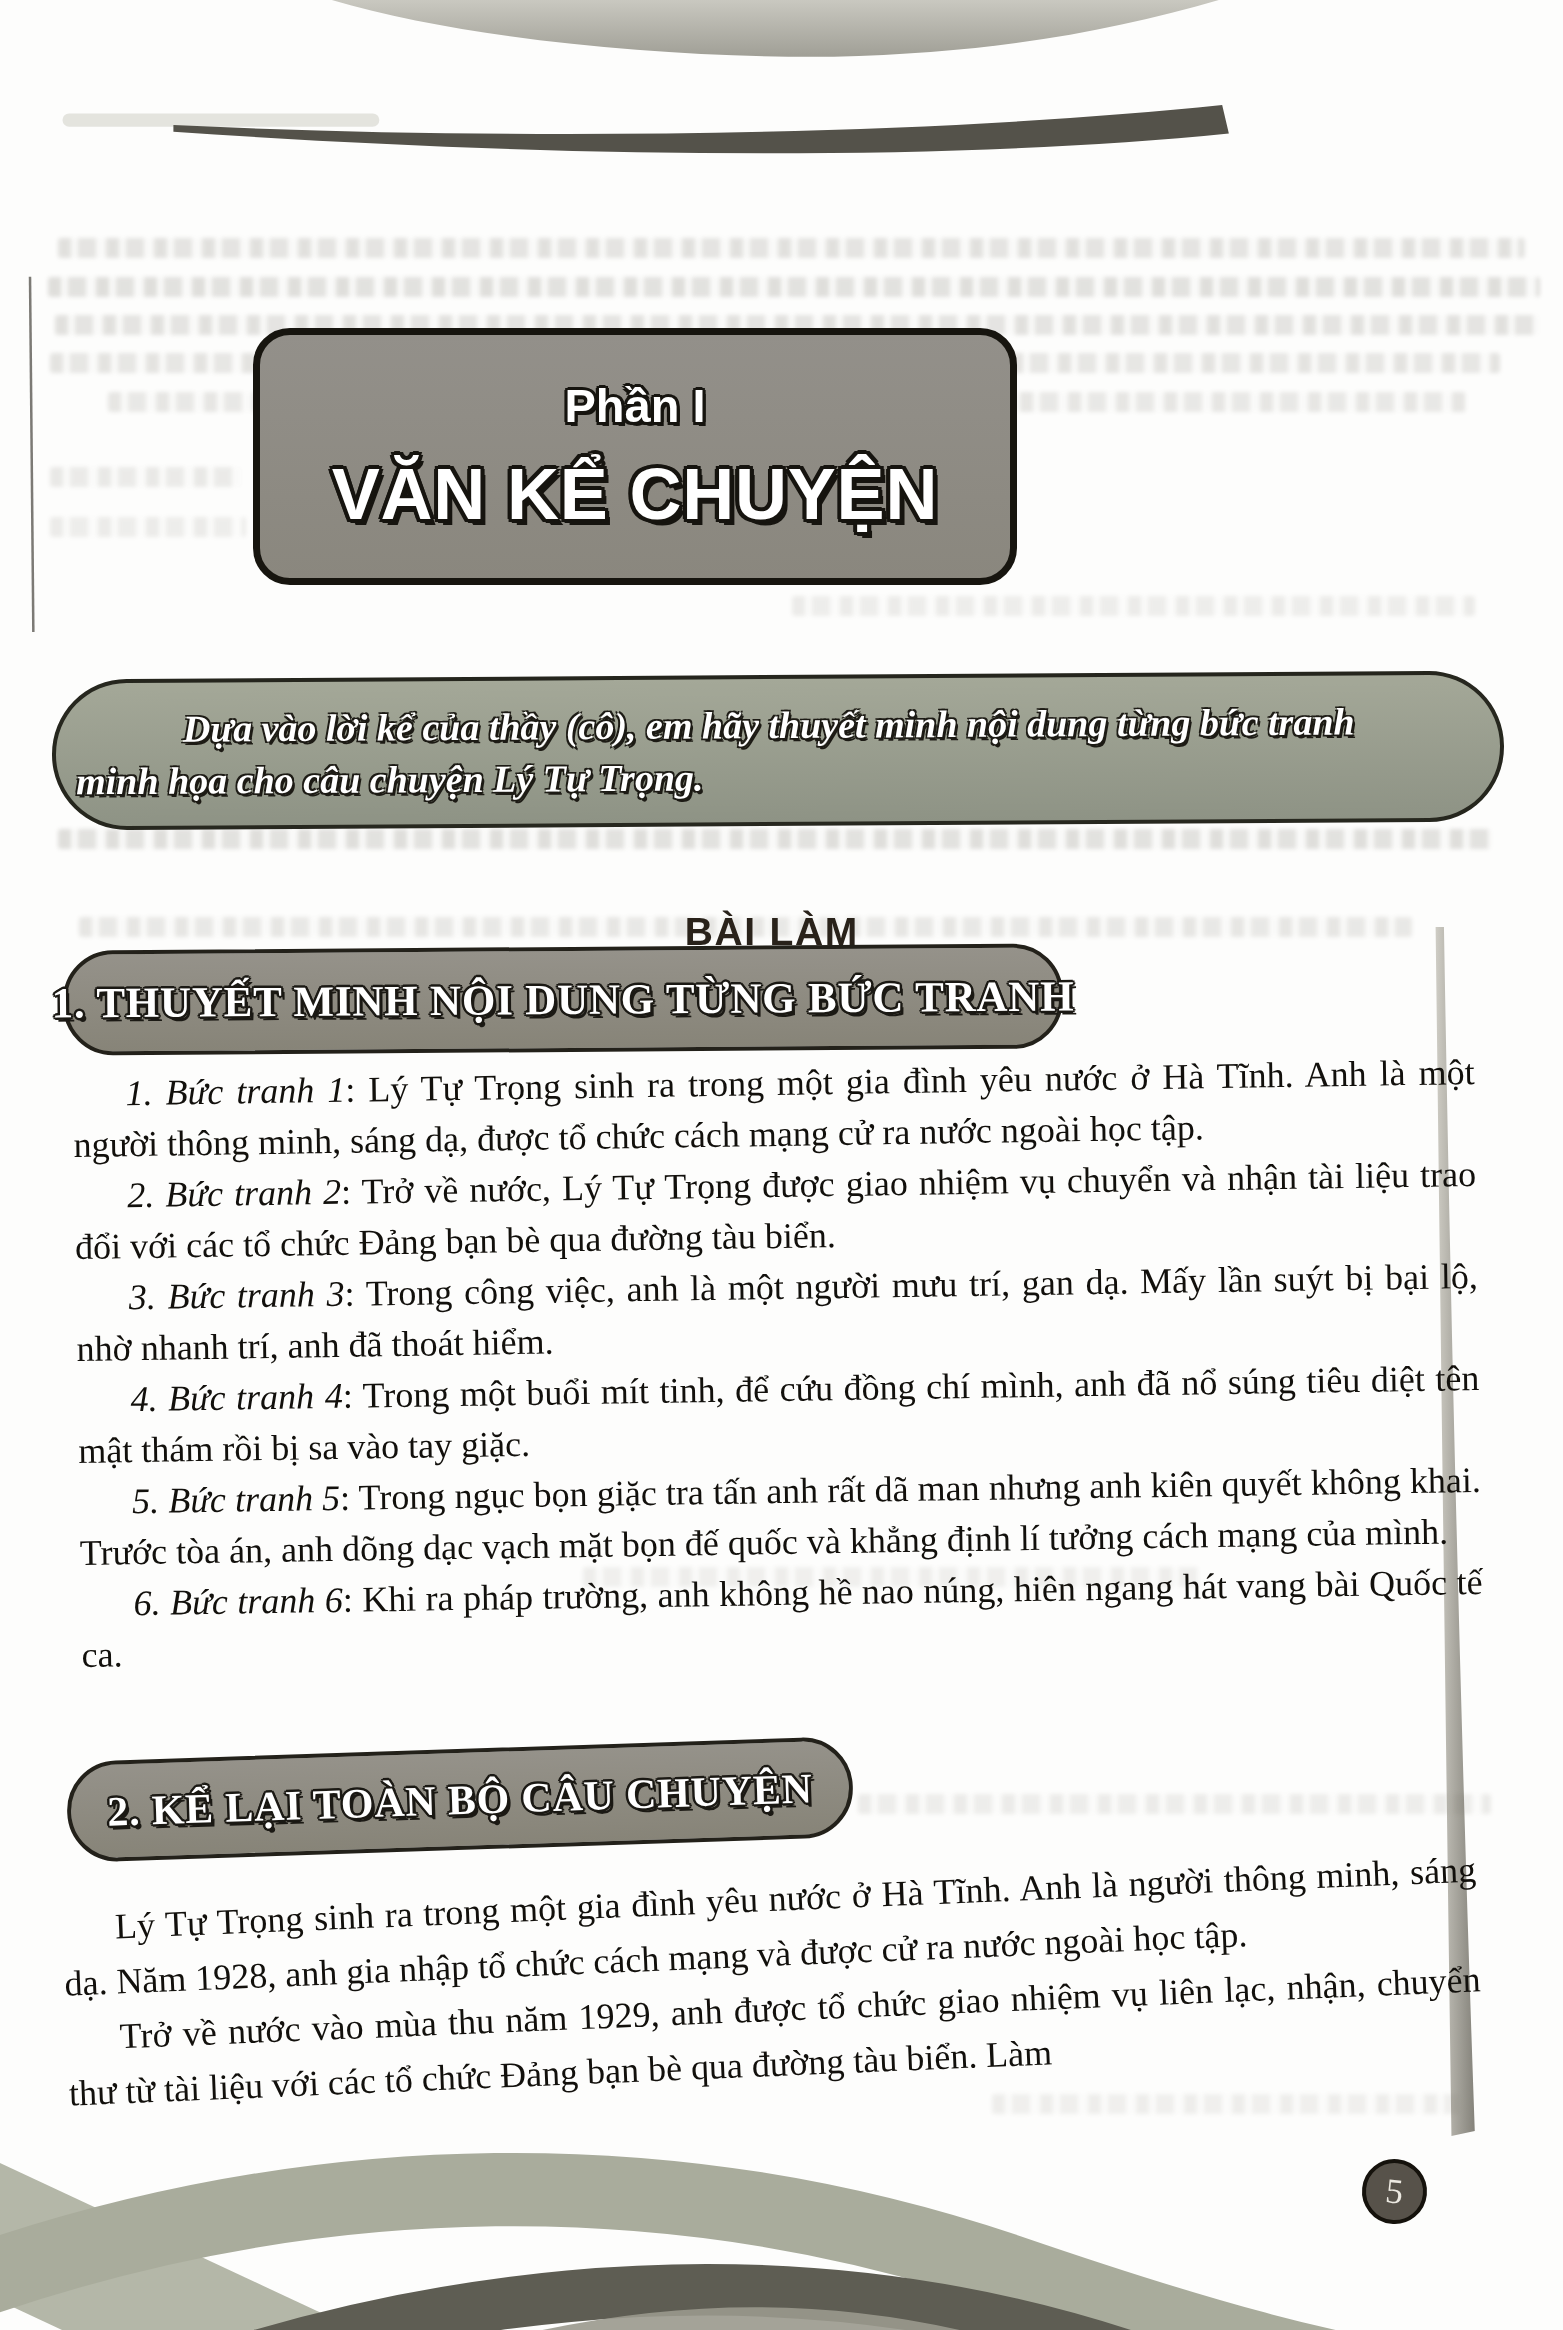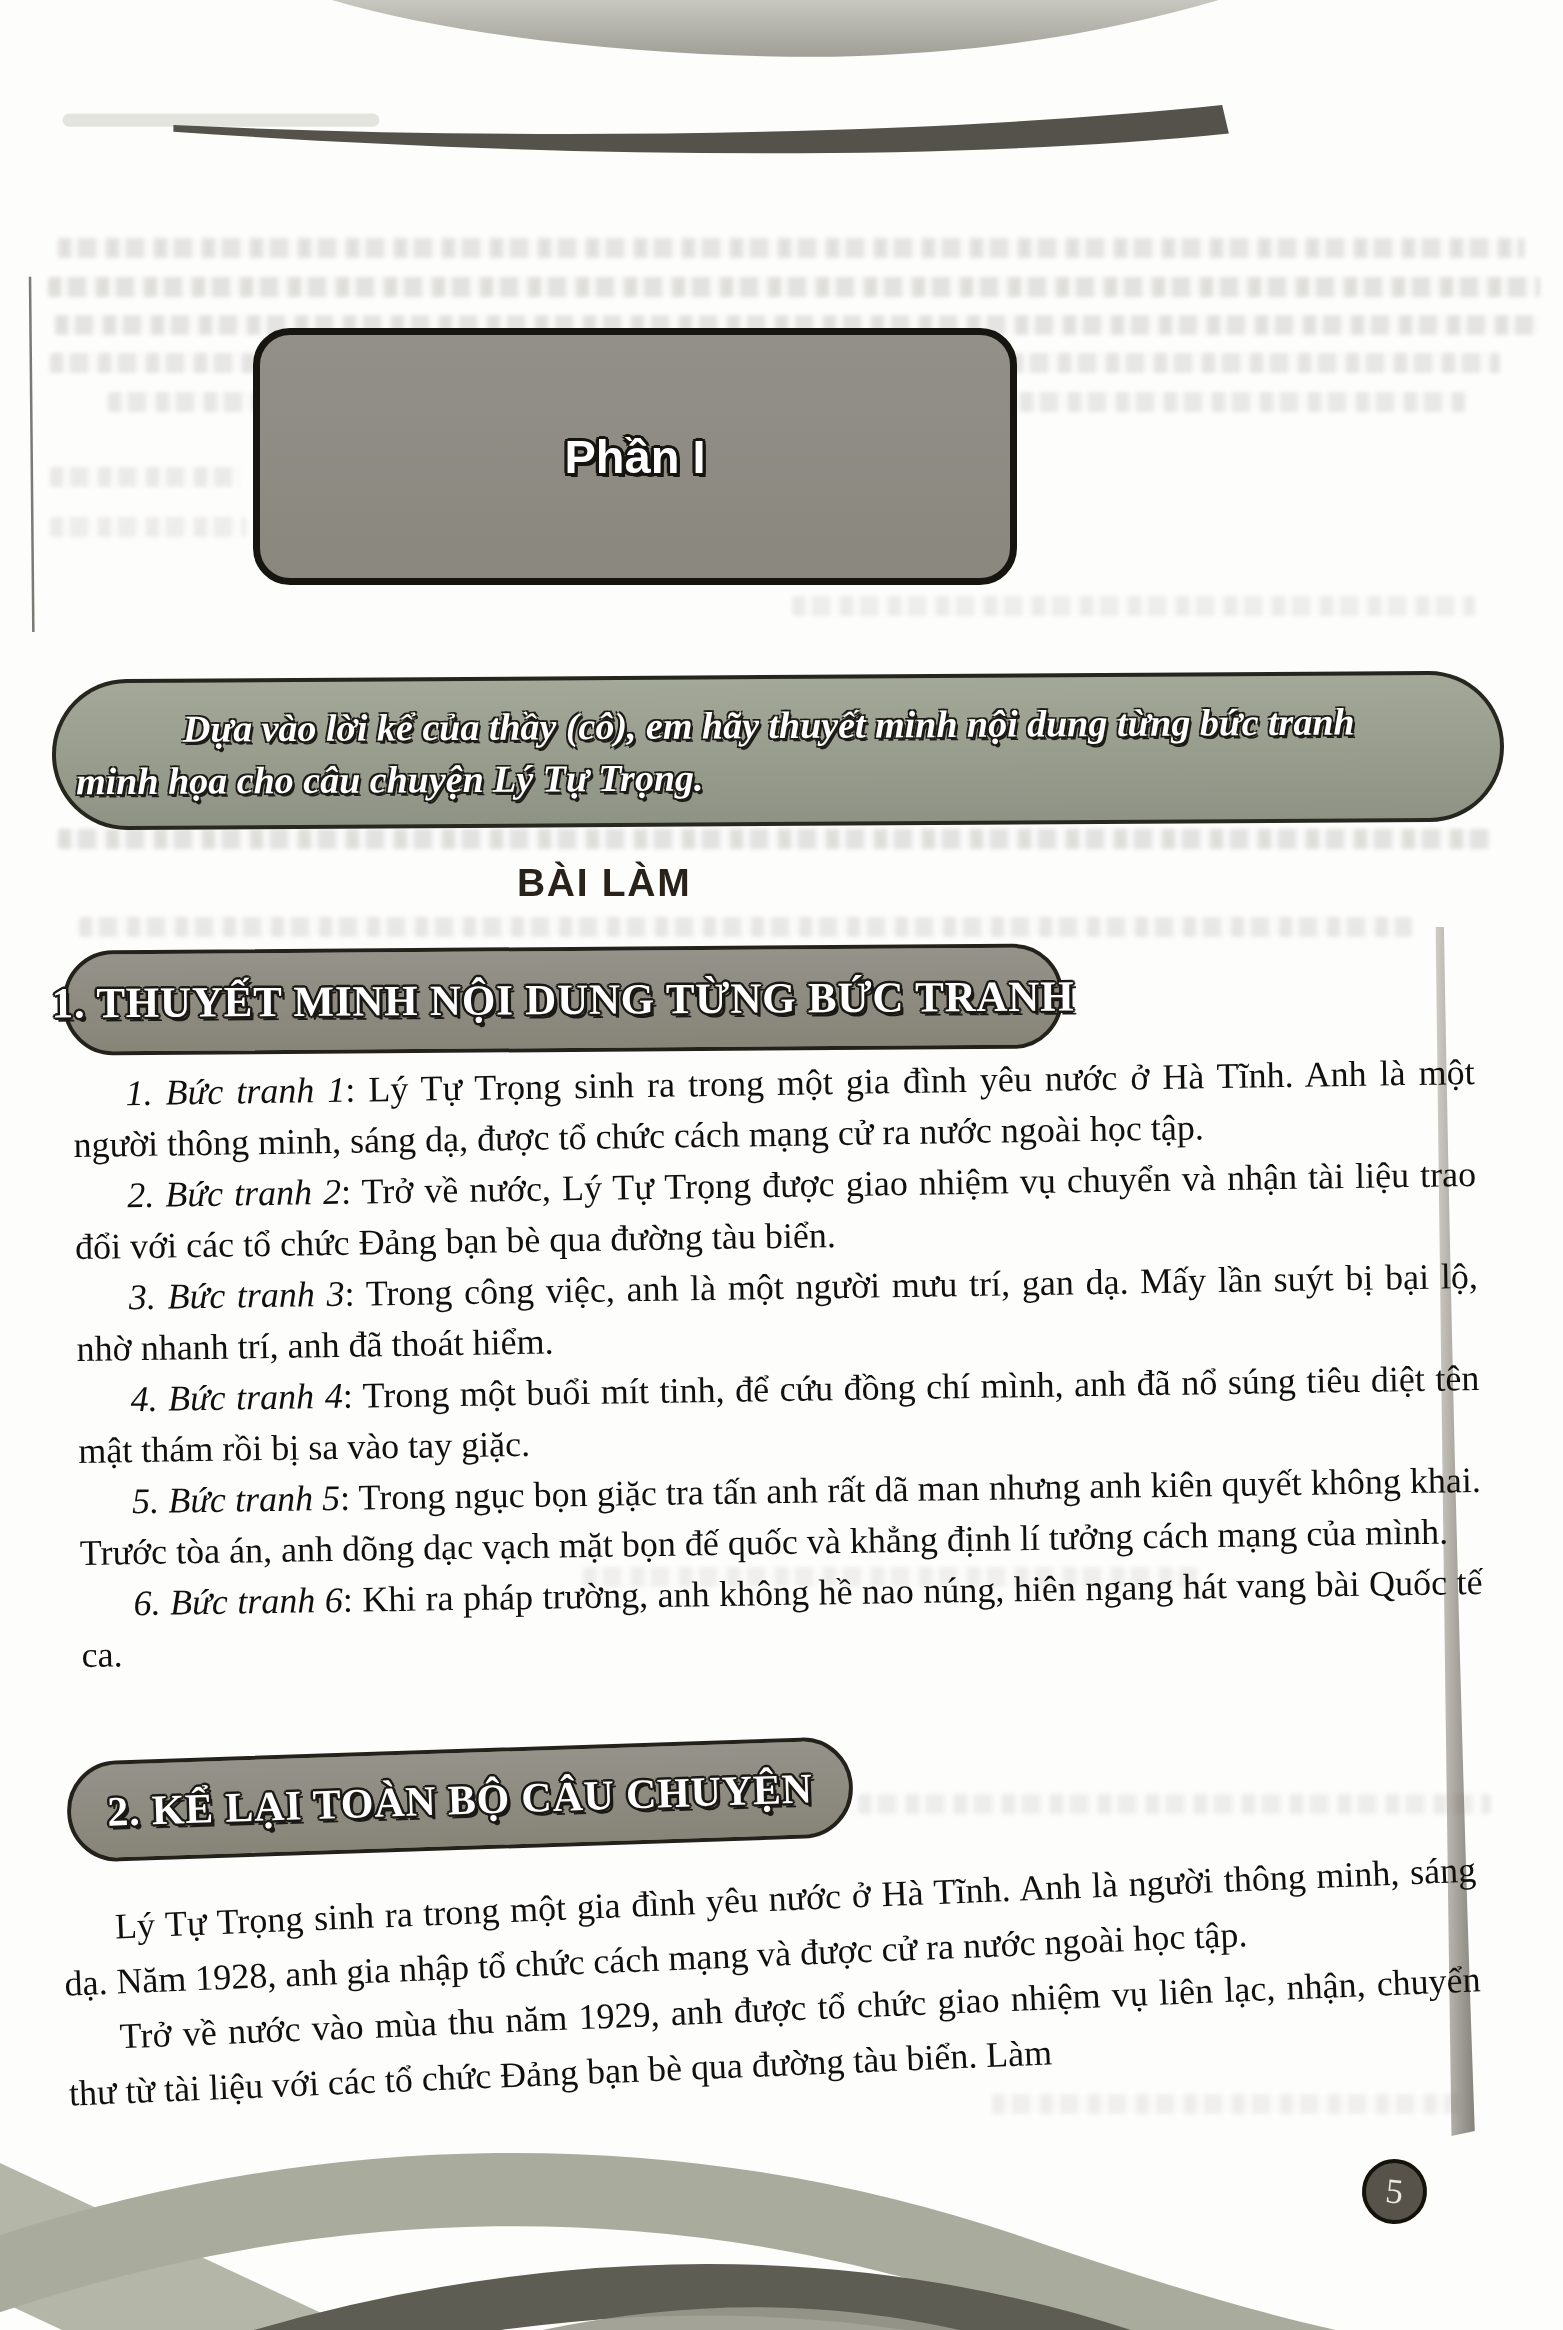--- a/index.html
+++ b/index.html
@@ -37,21 +37,21 @@
     transform:rotate(-0.35deg);
     display:flex;flex-direction:column;justify-content:center;}
   .banner p{margin:0;font-style:italic;font-weight:bold;font-size:38px;line-height:52px;
     color:#ffffff;
     text-shadow:-1.7px -1.7px 0 #1d1b15,1.7px -1.7px 0 #1d1b15,-1.7px 1.7px 0 #1d1b15,1.7px 1.7px 0 #1d1b15,
       2.5px 3.3px 0 #1d1b15;}
   .banner .l1{padding-left:127px;}
   .banner .l2{padding-left:20px;}
 
   
-  .bai-lam{left:517px;top:861px;width:342px;z-index:2;text-align:left;
+  .bai-lam{left:517px;top:910px;width:342px;z-index:2;text-align:right;
     font-family:"Liberation Sans","DejaVu Sans",sans-serif;font-weight:bold;
     font-size:39px;letter-spacing:1.7px;color:#29221a;}
 
   
   .pill{z-index:2;background:linear-gradient(#95928a,#878478);
     border:4.2px solid #23211a;border-radius:50px;
     display:flex;align-items:center;justify-content:center;
     font-weight:bold;font-size:43px;letter-spacing:0.8px;color:#ffffff;white-space:nowrap;
     text-shadow:-1.7px -1.7px 0 #1b1914,1.7px -1.7px 0 #1b1914,-1.7px 1.7px 0 #1b1914,1.7px 1.7px 0 #1b1914,
       -2.5px 0 0 #1b1914,2.5px 0 0 #1b1914,0 2.5px 0 #1b1914,0 -2.5px 0 #1b1914,3.3px 4.2px 0 #1b1914;}
@@ -111,20 +111,21 @@
   <div class="ghost" style="top:517px;left:50px;width:196px;opacity:.35"></div>
   <div class="ghost" style="top:596px;left:792px;width:683px;opacity:.35"></div>
   <div class="ghost" style="top:829px;left:58px;width:1434px;opacity:.6"></div>
   <div class="ghost" style="top:917px;left:79px;width:1333px;opacity:.45"></div>
   <div class="ghost" style="top:1567px;left:583px;width:617px;opacity:.3"></div>
   <div class="ghost" style="top:1794px;left:858px;width:633px;opacity:.35"></div>
   <div class="ghost" style="top:2094px;left:992px;width:467px;opacity:.3"></div>
 
   <div class="abs part-box">
     <div class="part-label">Phần I</div>
+    <div class="part-title">VĂN KỂ CHUYỆN</div>
   </div>
 
   <div class="abs banner">
     <p class="l1">Dựa vào lời kể của thầy (cô), em hãy thuyết minh nội dung từng bức tranh</p>
     <p class="l2">minh họa cho câu chuyện Lý Tự Trọng.</p>
   </div>
 
   <div class="abs bai-lam">BÀI LÀM</div>
 
   <div class="abs pill pill1">1. THUYẾT MINH NỘI DUNG TỪNG BỨC TRANH</div>

